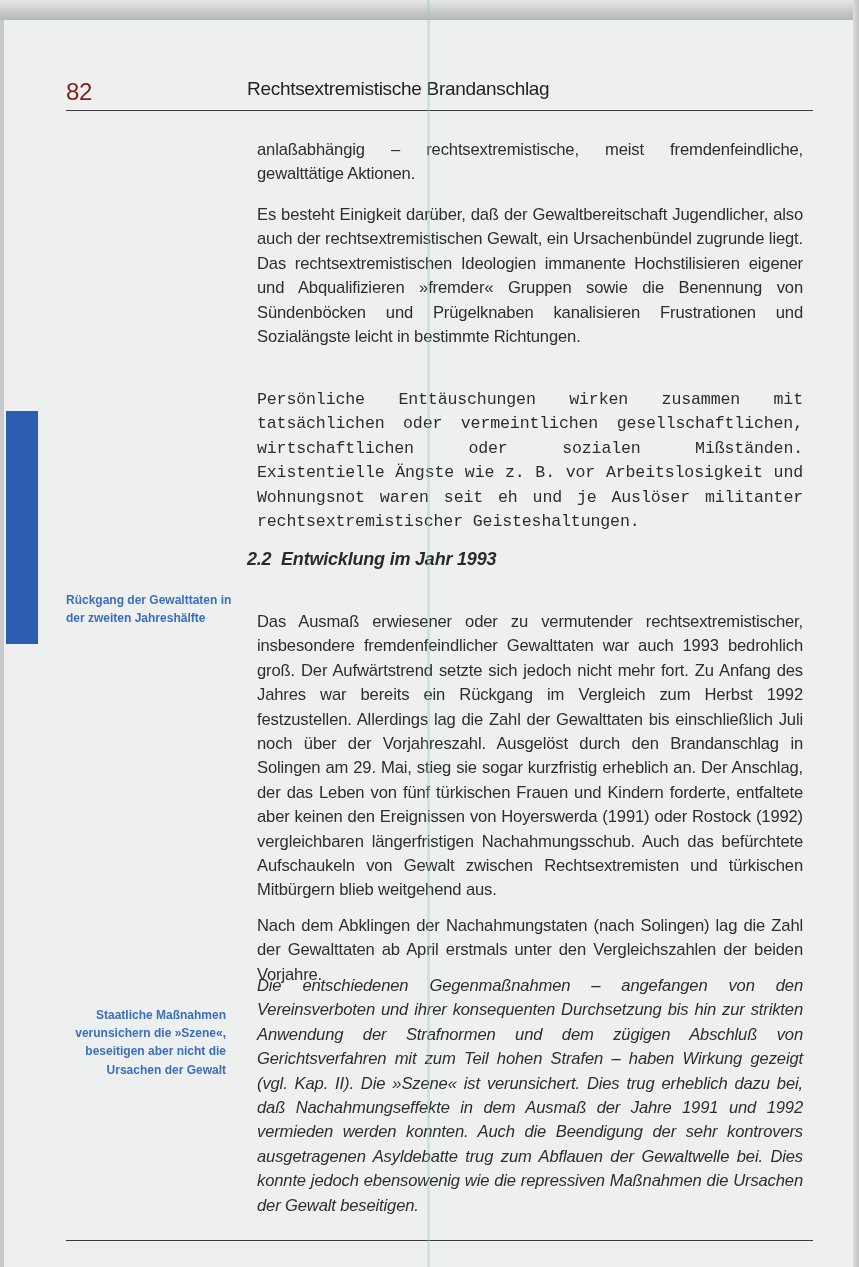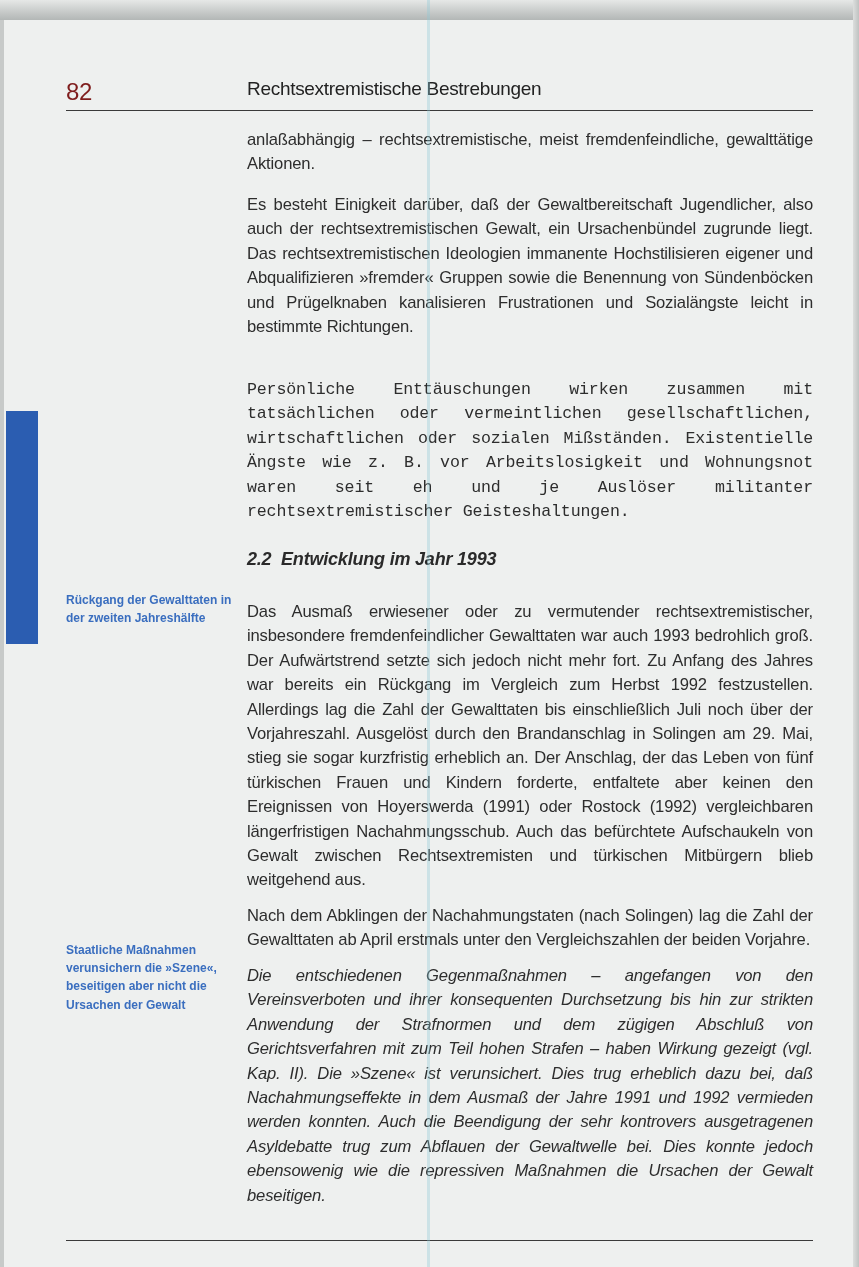--- a/index.html
+++ b/index.html
@@ -43,21 +43,21 @@
     background: #3a3a3a;
   }
   .rule.top { top: 110px; }
   .rule.bottom { top: 1240px; }
   .body-col {
     position: absolute; left: 247px; width: 566px;
     font-size: 16.6px; line-height: 24.4px; color: #2d2d2d;
     text-align: justify; hyphens: manual;
     letter-spacing: -0.15px;
   }
-  .body-col p { margin: 0; }
+  .body-col p { margin: 10px; }
   .heading {
     position: absolute; left: 247px; top: 549px;
     font-size: 18px; font-weight: bold; color: #2a2a2a;
     letter-spacing: -0.2px;
     font-style: italic;
   }
   .margin-note {
     position: absolute; left: 66px; width: 170px;
     font-size: 12px; line-height: 18.2px; font-weight: bold;
     color: #3a6ebf;
@@ -66,21 +66,21 @@
 </style>
 </head>
 <body>
 
 <div class="top-band"></div>
 <div class="left-edge"></div>
 <div class="right-edge"></div>
 <div class="blue-tab"></div>
 
 <div class="page-number">82</div>
-<div class="running-title">Rechtsextremistische Bestrebungen</div>
+<div class="running-title">Rechtsextremistische Brandanschlag</div>
 <div class="rule top"></div>
 
 <div class="body-col" style="top:128px;">
   <p class="last-line">anlaßabhängig – rechtsextremistische, meist fremdenfeindliche, gewalttätige Aktionen.</p>
 </div>
 
 <div class="body-col" style="top:193px;">
   <p class="last-line">Es besteht Einigkeit darüber, daß der Gewaltbereitschaft Jugendlicher, also auch der rechtsextremistischen Gewalt, ein Ursachenbündel zugrunde liegt. Das rechtsextremistischen Ideologien immanente Hochstilisieren eigener und Abqualifizieren »fremder« Gruppen sowie die Benennung von Sündenböcken und Prügelknaben kanalisieren Frustrationen und Sozialängste leicht in bestimmte Richtungen.</p>
 </div>
 
@@ -96,16 +96,16 @@
 
 <div class="body-col" style="top:904px;">
   <p class="last-line">Nach dem Abklingen der Nachahmungstaten (nach Solingen) lag die Zahl der Gewalttaten ab April erstmals unter den Vergleichszahlen der beiden Vorjahre.</p>
 </div>
 
 <div class="body-col" style="top:964px;font-style:italic;">
   <p class="last-line">Die entschiedenen Gegenmaßnahmen – angefangen von den Vereinsverboten und ihrer konsequenten Durchsetzung bis hin zur strikten Anwendung der Strafnormen und dem zügigen Abschluß von Gerichtsverfahren mit zum Teil hohen Strafen – haben Wirkung gezeigt (vgl. Kap. II). Die »Szene« ist verunsichert. Dies trug erheblich dazu bei, daß Nachahmungseffekte in dem Ausmaß der Jahre 1991 und 1992 vermieden werden konnten. Auch die Beendigung der sehr kontrovers ausgetragenen Asyldebatte trug zum Abflauen der Gewaltwelle bei. Dies konnte jedoch ebensowenig wie die repressiven Maßnahmen die Ursachen der Gewalt beseitigen.</p>
 </div>
 
 <div class="margin-note" style="top:591px;">Rückgang der Gewalttaten in der zweiten Jahreshälfte</div>
-<div class="margin-note" style="top:941px; width:160px;">Staatliche Maßnahmen verunsichern die »Szene«, beseitigen aber nicht die Ursachen der Gewalt</div>
+<div class="margin-note" style="top:1006px; width:160px;text-align:right;">Staatliche Maßnahmen verunsichern die »Szene«, beseitigen aber nicht die Ursachen der Gewalt</div>
 
 <div class="rule bottom"></div>
 <div class="scan-line"></div>
 
 </body></html>

